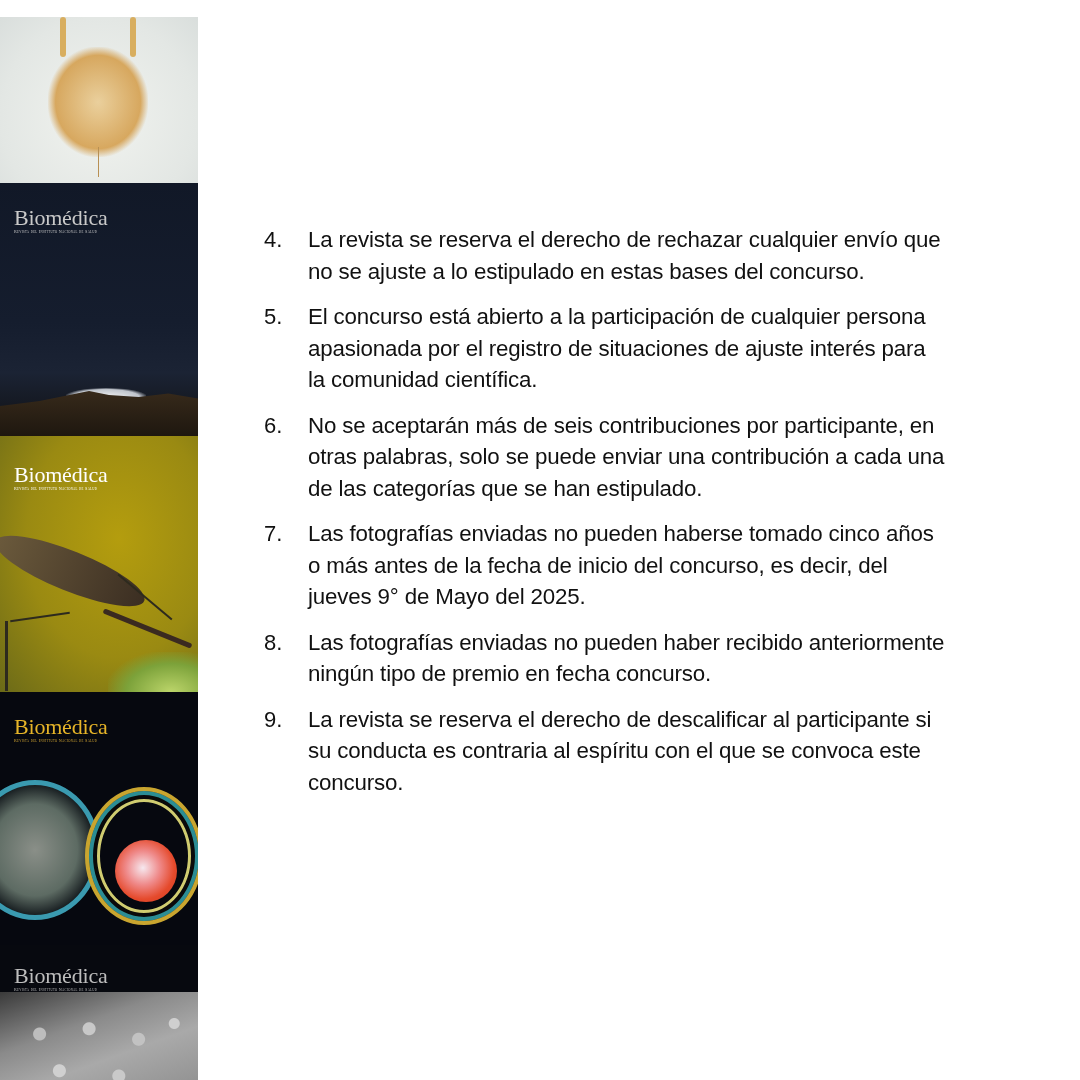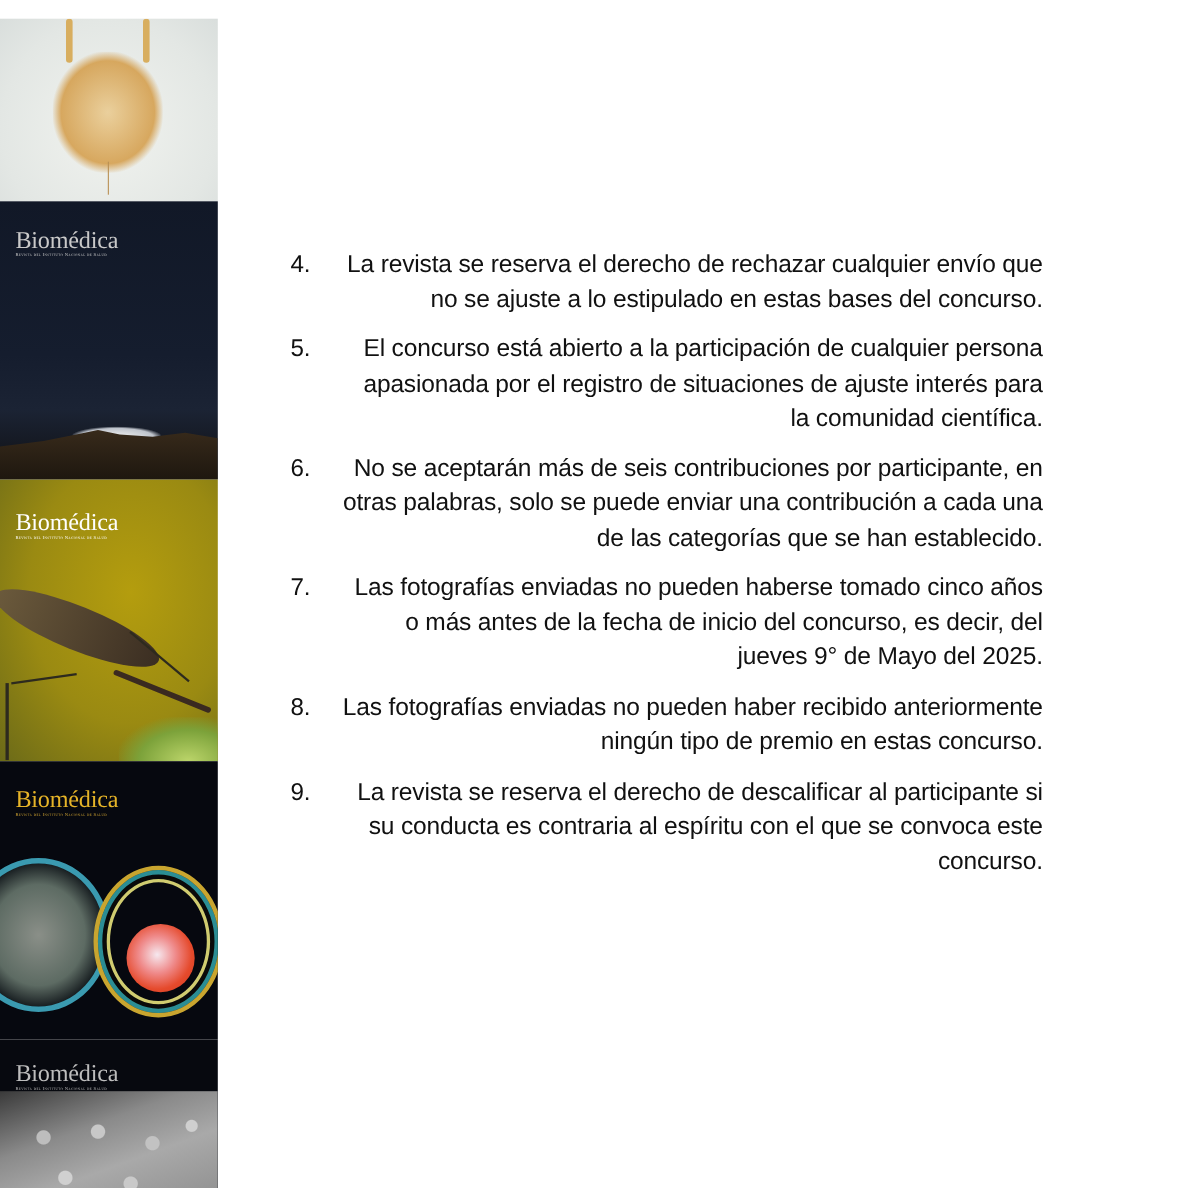--- a/index.html
+++ b/index.html
@@ -47,21 +47,21 @@
       radial-gradient(circle at 88% 30%, #cfcfcf 0 5px, transparent 6px),
       radial-gradient(circle at 30% 75%, #d0d0d0 0 6px, transparent 7px),
       radial-gradient(circle at 60% 80%, #c9c9c9 0 6px, transparent 7px),
       linear-gradient(160deg, #3a3a3a 0%, #8a8a8a 35%, #a9a9a9 60%, #8d8d8d 100%); }
   .c5 .title, .c5 .sub, .c5 .vol { color:#bdbdbd; }
 
   
   .rules { position:absolute; left:264px; top:224px; width:700px; margin:0; padding:0; list-style:none; }
   .rule { display:flex; margin-bottom:14px; }
   .num { width:44px; flex:0 0 44px; font-size:22px; line-height:31.5px; color:#111; }
-  .text { flex:1; font-size:22.3px; line-height:31.5px; color:#111; letter-spacing:-0.15px; max-width:640px;text-align:right; }
+  .text { flex:1; font-size:22.3px; line-height:31.5px; color:#111; letter-spacing:-0.15px; max-width:640px; }
 </style>
 </head>
 <body>
 
 <div class="strip">
 
   <div class="cover c1">
     <div class="spec"></div>
     <div class="arm" style="left:60px"></div>
     <div class="arm" style="left:130px"></div>
@@ -120,27 +120,27 @@
   <li class="rule">
     <span class="num">4.</span>
     <span class="text">La revista se reserva el derecho de rechazar cualquier envío que no se ajuste a lo estipulado en estas bases del concurso.</span>
   </li>
   <li class="rule">
     <span class="num">5.</span>
     <span class="text">El concurso está abierto a la participación de cualquier persona apasionada por el registro de situaciones de ajuste interés para la comunidad científica.</span>
   </li>
   <li class="rule">
     <span class="num">6.</span>
-    <span class="text">No se aceptarán más de seis contribuciones por participante, en otras palabras, solo se puede enviar una contribución a cada una de las categorías que se han establecido.</span>
+    <span class="text">No se aceptarán más de seis contribuciones por participante, en otras palabras, solo se puede enviar una contribución a cada una de las categorías que se han estipulado.</span>
   </li>
   <li class="rule">
     <span class="num">7.</span>
     <span class="text">Las fotografías enviadas no pueden haberse tomado cinco años o más antes de la fecha de inicio del concurso, es decir, del jueves 9° de Mayo del 2025.</span>
   </li>
   <li class="rule">
     <span class="num">8.</span>
-    <span class="text">Las fotografías enviadas no pueden haber recibido anteriormente ningún tipo de premio en estas concurso.</span>
+    <span class="text">Las fotografías enviadas no pueden haber recibido anteriormente ningún tipo de premio en fecha concurso.</span>
   </li>
   <li class="rule">
     <span class="num">9.</span>
     <span class="text">La revista se reserva el derecho de descalificar al participante si su conducta es contraria al espíritu con el que se convoca este concurso.</span>
   </li>
 </ol>
 
 </body></html>

